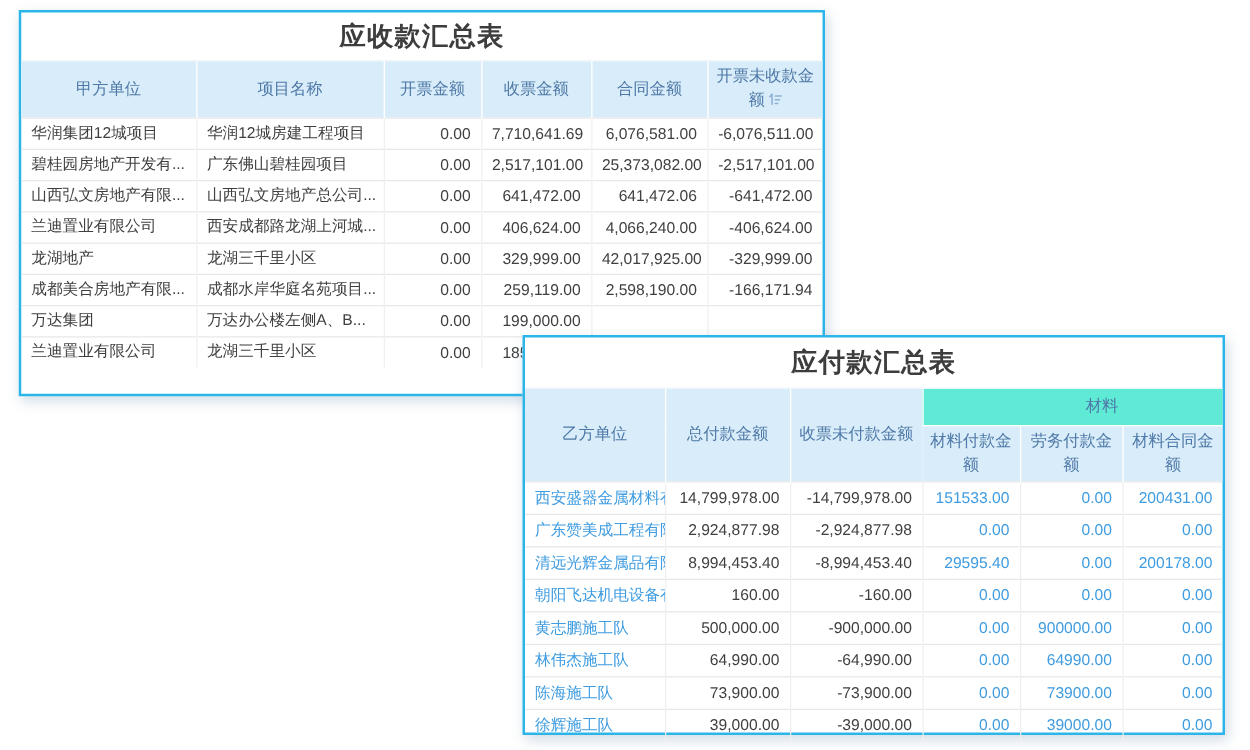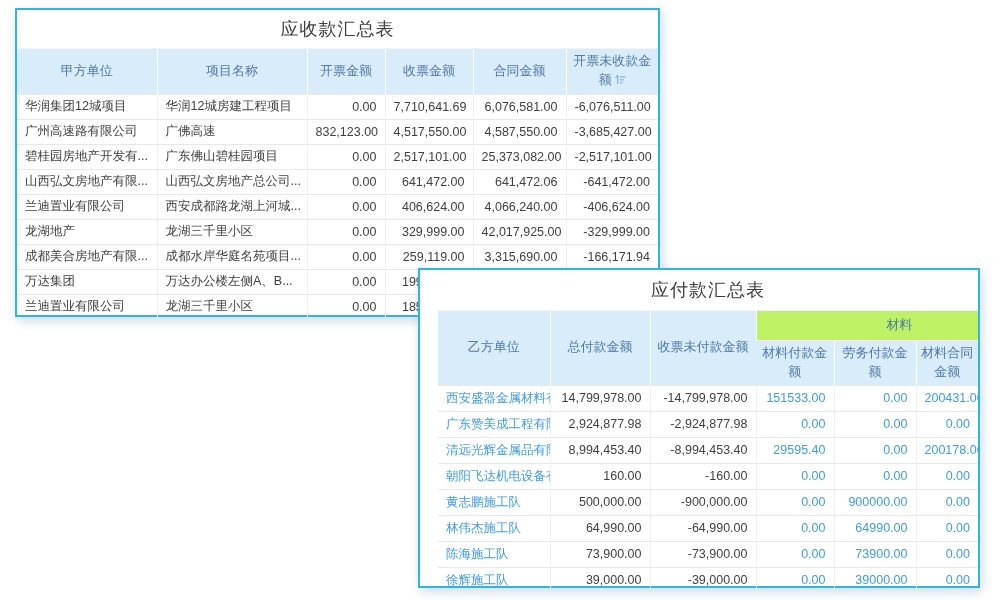--- a/index.html
+++ b/index.html
@@ -3,37 +3,37 @@
 <meta charset="utf-8">
 <style>
   * { margin:0; padding:0; box-sizing:border-box; }
   html,body { width:1000px; height:600px; background:#ffffff;
     font-family:"Liberation Sans","DejaVu Sans",sans-serif; }
   .stage { position:relative; width:1000px; height:600px; overflow:hidden; }
 
   .panel { position:absolute; background:#fff; border:2px solid #2cb5e8;
     box-shadow:2px 4px 10px rgba(90,130,160,0.28); }
   .panel-recv { left:15px; top:8px; width:645px; height:309px; z-index:1; }
-  .panel-pay  { left:418px; top:268px; width:562px; height:320px; z-index:2;padding-left:18px; }
+  .panel-pay  { left:418px; top:268px; width:562px; height:320px; z-index:2; }
 
   .panel-title { display:flex; align-items:center; justify-content:center;
-    font-size:18px; font-weight:normal; color:#3d3d3d; letter-spacing:1px; }
+    font-size:21px; font-weight:bold; color:#3d3d3d; letter-spacing:1px; }
   .panel-recv .panel-title { height:38px; }
   .panel-pay  .panel-title { height:40px; }
 
   table { width:100%; border-collapse:collapse; table-layout:fixed; }
 
   thead th { background:#d9ecf9; color:#4e79a8; font-weight:normal;
     font-size:13px; text-align:center; line-height:1.45; padding:3px 4px;
     border-left:1px solid #ffffff; border-top:1px solid #eef6fc; }
   thead th:first-child { border-left:none; }
 
   .recv thead th { height:42px; }
   .pay  th.rspan { height:68px; }
-  .pay  th.group { height:30px; background:#bef264; text-align:left;
+  .pay  th.group { height:30px; background:#5eead4; text-align:left;
     padding-left:130px; border-bottom:1px solid #ffffff; }
   .pay  th.sub   { height:38px; }
 
   tbody td { font-size:12.5px; color:#3f3f3f; padding:2px 8px;
     border-top:1px solid #e8e8e8; border-left:1px solid #efefef;
     white-space:nowrap; overflow:hidden; }
   tbody td:first-child { border-left:none; }
   .recv tbody tr { height:25px;margin-top:40px; }
   .pay  tbody tr { height:26px; }
   td.tl { text-align:left; }
@@ -77,28 +77,20 @@
       <tbody>
           <tr>
             <td class="tl">华润集团12城项目</td>
             <td class="tl">华润12城房建工程项目</td>
             <td class="tr">0.00</td>
             <td class="tr">7,710,641.69</td>
             <td class="tr">6,076,581.00</td>
             <td class="tr">-6,076,511.00</td>
           </tr>
           <tr>
-            <td class="tl">广州高速路有限公司</td>
-            <td class="tl">广佛高速</td>
-            <td class="tr">832,123.00</td>
-            <td class="tr">4,517,550.00</td>
-            <td class="tr">4,587,550.00</td>
-            <td class="tr">-3,685,427.00</td>
-          </tr>
-          <tr>
             <td class="tl">碧桂园房地产开发有...</td>
             <td class="tl">广东佛山碧桂园项目</td>
             <td class="tr">0.00</td>
             <td class="tr">2,517,101.00</td>
             <td class="tr">25,373,082.00</td>
             <td class="tr">-2,517,101.00</td>
           </tr>
           <tr>
             <td class="tl">山西弘文房地产有限...</td>
             <td class="tl">山西弘文房地产总公司...</td>
@@ -121,21 +113,21 @@
             <td class="tr">0.00</td>
             <td class="tr">329,999.00</td>
             <td class="tr">42,017,925.00</td>
             <td class="tr">-329,999.00</td>
           </tr>
           <tr>
             <td class="tl">成都美合房地产有限...</td>
             <td class="tl">成都水岸华庭名苑项目...</td>
             <td class="tr">0.00</td>
             <td class="tr">259,119.00</td>
-            <td class="tr">3,315,690.00</td>
+            <td class="tr">2,598,190.00</td>
             <td class="tr">-166,171.94</td>
           </tr>
           <tr>
             <td class="tl">万达集团</td>
             <td class="tl">万达办公楼左侧A、B...</td>
             <td class="tr">0.00</td>
             <td class="tr">199,000.00</td>
             <td class="tr"></td>
             <td class="tr"></td>
           </tr>

